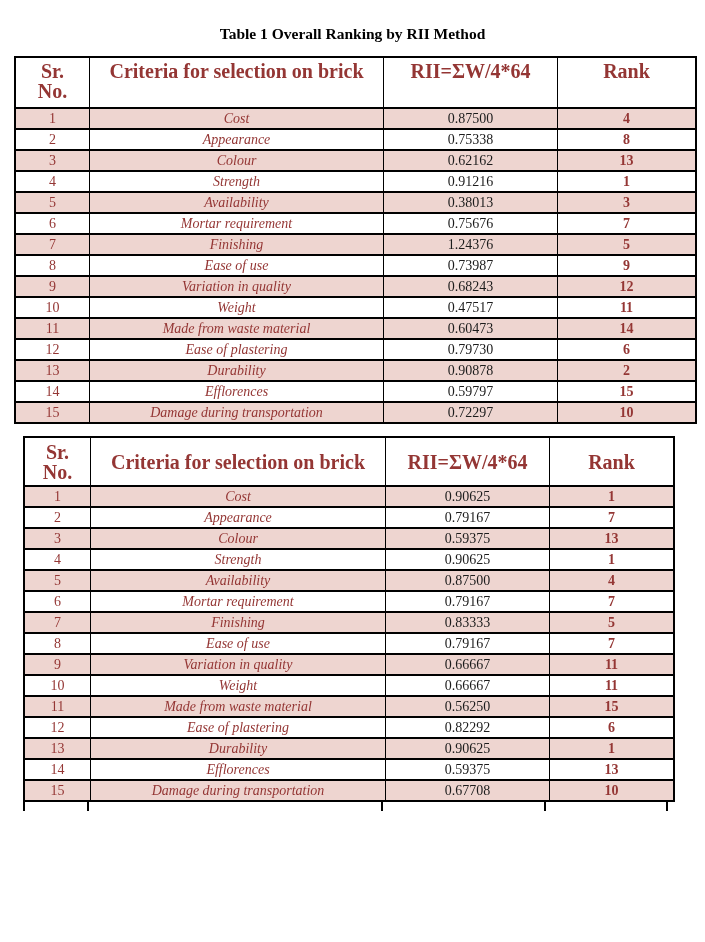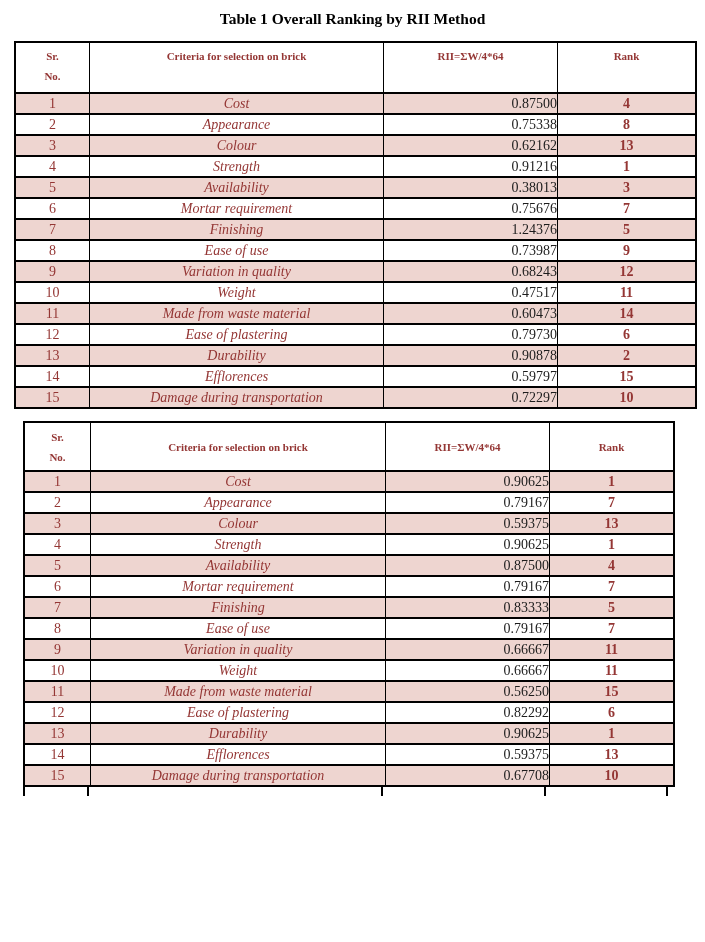--- a/index.html
+++ b/index.html
@@ -15,21 +15,21 @@
     color: #000;
   }
   .doc-title {
     text-align: center;
     font-weight: bold;
     font-size: 15.5px;
     line-height: 18px;
     color: var(--title-black, #000000);
     margin: 0;
   }
-  .title-1 { padding-top: 10px; text-align: center; }
+  .title-1 { padding-top: 25px; text-align: center; }
   .title-2 { padding-top: 52px; }
 
   table.ranking-table {
     border-collapse: collapse;
     table-layout: fixed;
     border: 2px solid var(--border-black, #000000);
   }
   table.t1 { margin: 13px 0 0 14px; width: 676px; }
   table.t2 { margin: 12px 0 0 23px; width: 645px; }
 
@@ -49,21 +49,21 @@
   .t1 .col-rii      { width: 173px; }
   .t1 .col-rank     { width: 137px; }
   .t2 .col-sr       { width: 65px;  }
   .t2 .col-criteria { width: 294px; }
   .t2 .col-rii      { width: 163px; }
   .t2 .col-rank     { width: 123px; }
 
   
   .ranking-table thead th {
     font-weight: bold;
-    font-size: 11px;
+    font-size: 20px;
     line-height: 20px;
     color: var(--text-maroon, #943634);
     background: #ffffff;
   }
   .t1 thead th { height: 46px; vertical-align: top; padding-top: 3px; }
   .t2 thead th { height: 47px; vertical-align: middle; }
   .ranking-table thead th.col-sr { white-space: pre-line; }
 
   
   .ranking-table tbody td {
@@ -73,21 +73,21 @@
     vertical-align: middle;
   }
   .ranking-table tbody tr:nth-child(odd) td {
     background: var(--row-pink, #EED5D0);
   }
   .ranking-table tbody tr:nth-child(even) td {
     background: var(--row-white, #FFFFFF);
   }
   .ranking-table tbody td.col-sr       { color: var(--text-maroon, #943634); }
   .ranking-table tbody td.col-criteria { color: var(--text-maroon, #943634); font-style: italic; }
-  .ranking-table tbody td.col-rii      { color: var(--rii-black, #1C1C1C); text-align: right; }
+  .ranking-table tbody td.col-rii      { color: var(--rii-black, #1C1C1C); }
   .ranking-table tbody td.col-rank     { color: var(--text-maroon, #943634); font-weight: bold; }
 
   
   .cutoff-row {
     position: relative;
     margin-left: 23px;
     width: 645px;
     height: 9px;
   }
   .cutoff-row .stub {

